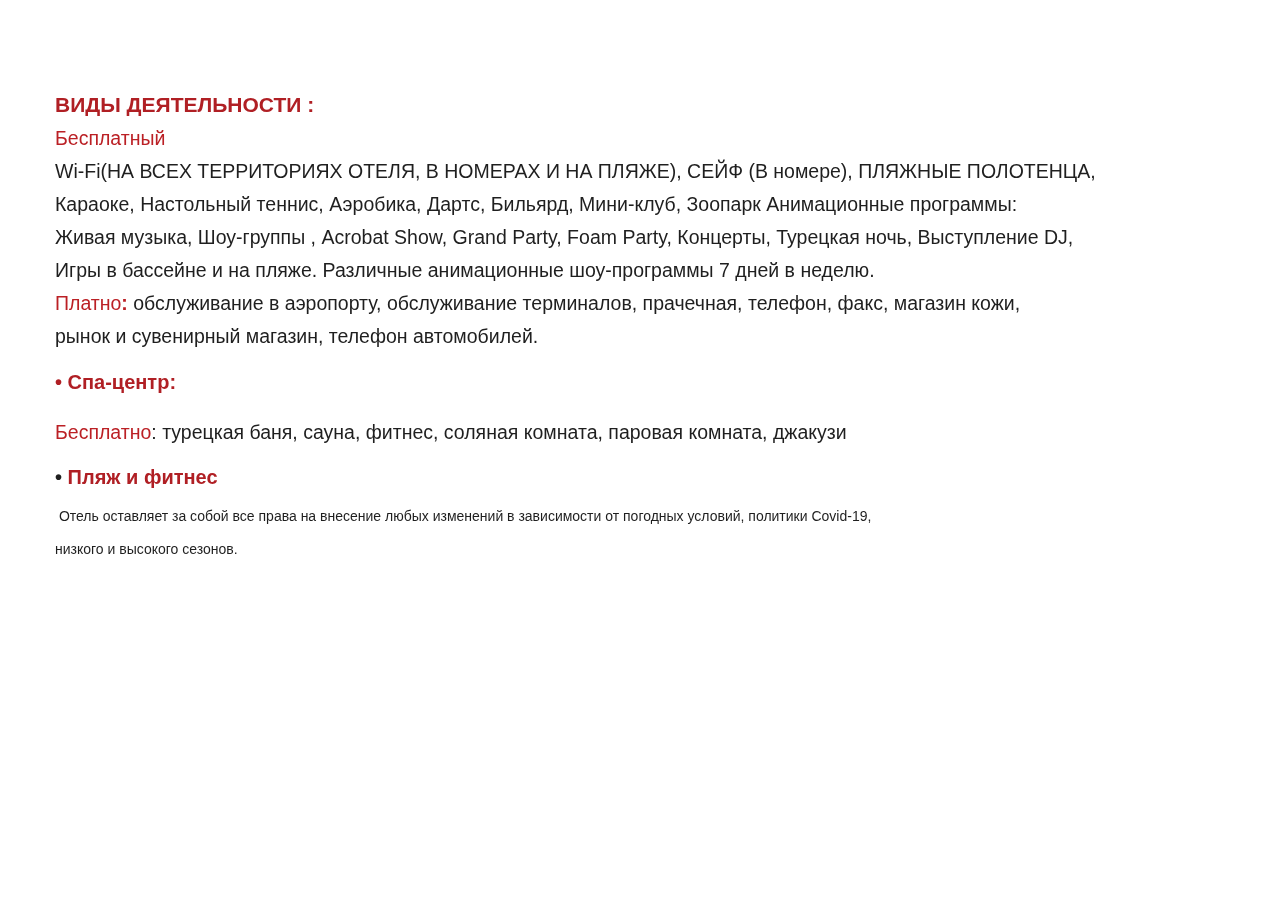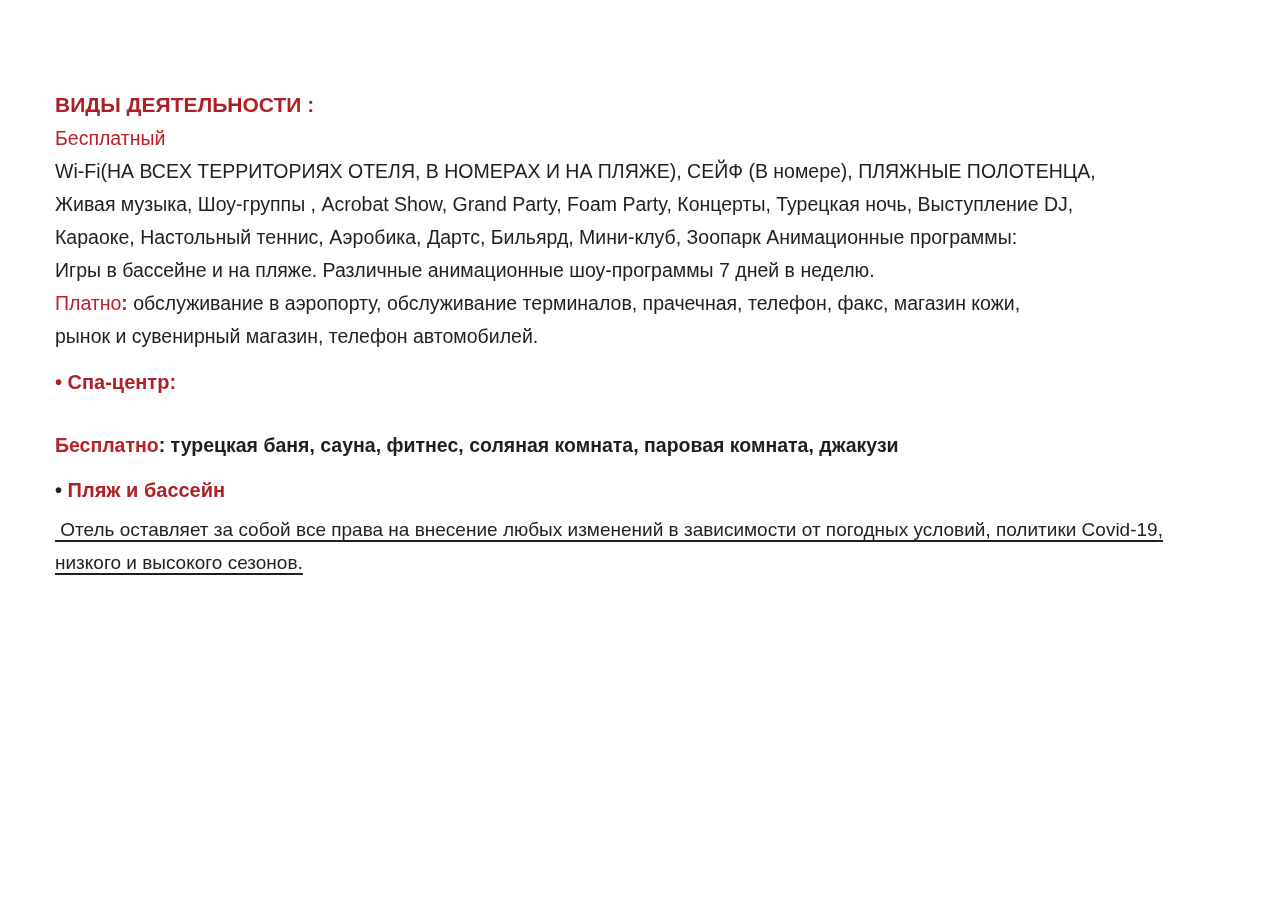--- a/index.html
+++ b/index.html
@@ -36,56 +36,55 @@
   .bullet-heading {
     font-size: 20px;
     line-height: 26px;
     font-weight: 700;
     color: #b01f24;
     white-space: pre;
   }
   .bullet-heading .bullet-red { color: #b01f24; }
   .bullet-heading .bullet-black { color: #1f1f1f; }
   .spa-heading { margin-top: 16px; }
-  .spa-block { margin-top: 34px; font-weight: bold; }
+  .spa-block { margin-top: 21px; }
   .beach-heading { margin-top: 15px; }
   .beach-block { margin-top: 22px; }
   .disclaimer { margin-top: 10px; }
   .disclaimer .line {
-    font-size: 19px;
-    text-decoration: underline;
+    font-size: 14px;
     text-underline-offset: 4px;
     text-decoration-thickness: 1.5px;
   }
 </style>
 </head>
 <body>
 
 <div class="page">
   <div class="content">
 
     <div class="doc-title">ВИДЫ ДЕЯТЕЛЬНОСТИ :</div>
 
     <div class="para">
       <div class="line red">Бесплатный</div>
       <div class="line">Wi-Fi(НА ВСЕХ ТЕРРИТОРИЯХ ОТЕЛЯ, В НОМЕРАХ И НА ПЛЯЖЕ), СЕЙФ (В номере), ПЛЯЖНЫЕ ПОЛОТЕНЦА,</div>
+      <div class="line">Караоке, Настольный теннис, Аэробика, Дартс, Бильярд, Мини-клуб, Зоопарк Анимационные программы:</div>
       <div class="line">Живая музыка, Шоу-группы , Acrobat Show, Grand Party, Foam Party, Концерты, Турецкая ночь, Выступление DJ,</div>
-      <div class="line">Караоке, Настольный теннис, Аэробика, Дартс, Бильярд, Мини-клуб, Зоопарк Анимационные программы:</div>
       <div class="line">Игры в бассейне и на пляже. Различные анимационные шоу-программы 7 дней в неделю.</div>
       <div class="line"><span class="red">Платно</span><span class="red-bold">:</span><span> обслуживание в аэропорту, обслуживание терминалов, прачечная, телефон, факс, магазин кожи,</span></div>
       <div class="line">рынок и сувенирный магазин, телефон автомобилей.</div>
     </div>
 
     <div class="bullet-heading spa-heading"><span class="bullet-red">• </span><span>Спа-центр:</span></div>
 
     <div class="spa-block">
       <div class="line"><span class="red">Бесплатно</span><span>: турецкая баня, сауна, фитнес, соляная комната, паровая комната, джакузи</span></div>
     </div>
 
-    <div class="bullet-heading beach-heading"><span class="bullet-black">• </span><span>Пляж и бассейн</span></div>
+    <div class="bullet-heading beach-heading"><span class="bullet-black">• </span><span>Пляж и фитнес</span></div>
 
 
     <div class="disclaimer">
       <div class="line"> Отель оставляет за собой все права на внесение любых изменений в зависимости от погодных условий, политики Covid-19,</div>
       <div class="line">низкого и высокого сезонов.</div>
     </div>
 
   </div>
 </div>
 

